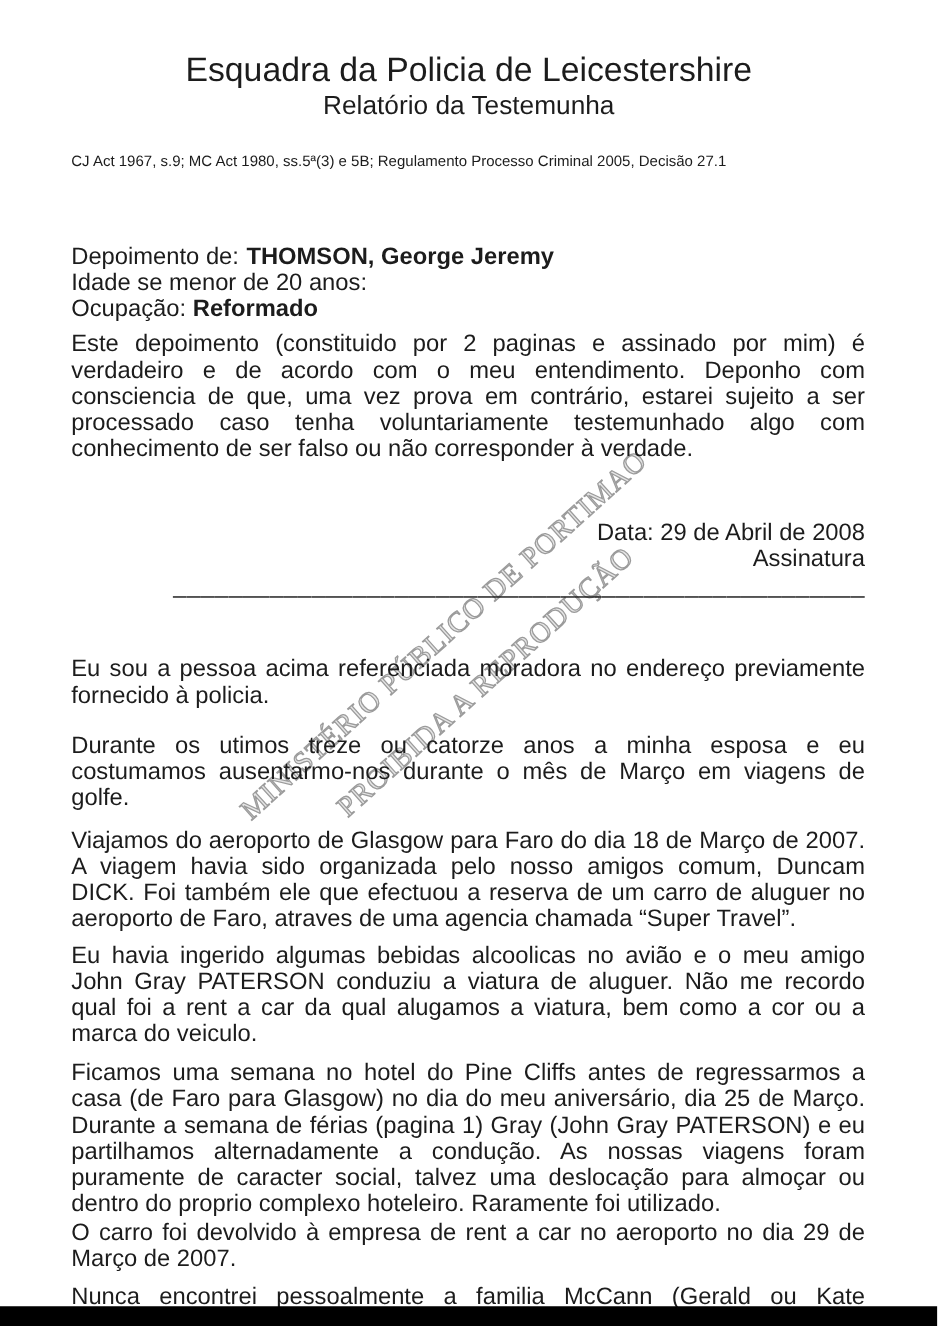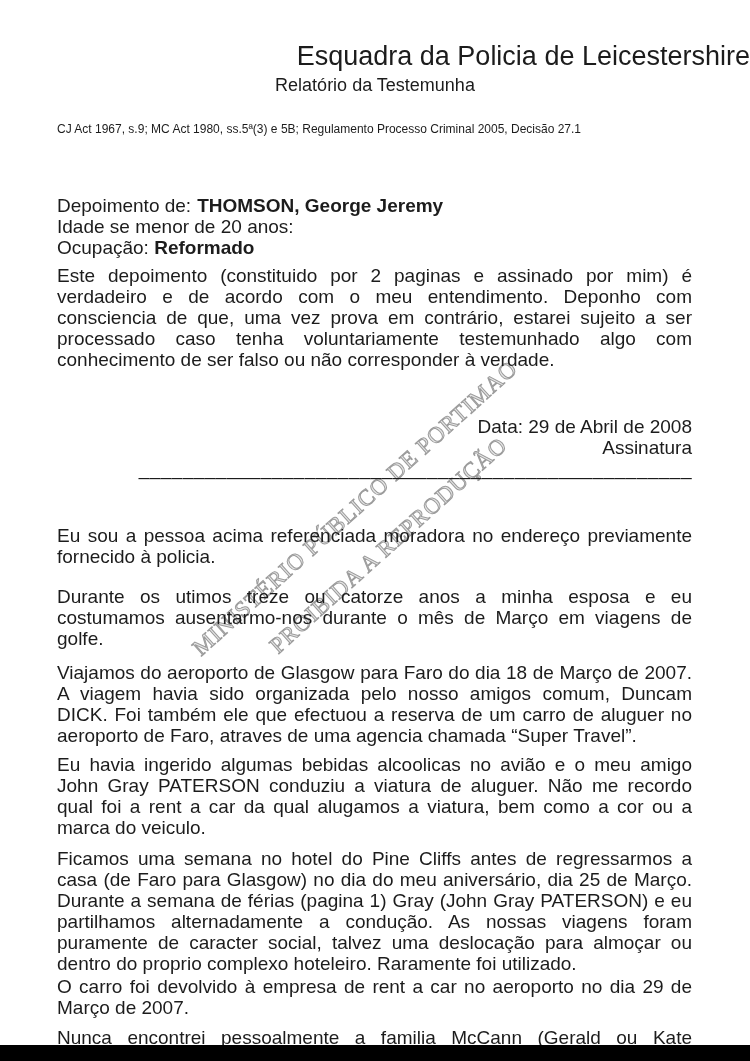--- a/index.html
+++ b/index.html
@@ -8,22 +8,22 @@
     width: 750px;
     height: 1061px;
     background: #ffffff;
     font-family: "Liberation Sans", sans-serif;
     color: #1c1c1c;
     overflow: hidden;
   }
   .content { position: relative; z-index: 1; }
 
   .header { text-align: center; padding-top: 41px; }
-  .title { font-size: 27px; line-height: 31px; font-weight: 400; letter-spacing: 0; text-align: right; }
-  .subtitle { font-size: 18px; line-height: 26px; font-weight: 400; }
+  .title { font-size: 27px; line-height: 31px; font-weight: 400; letter-spacing: 0; }
+  .subtitle { font-size: 21px; line-height: 26px; font-weight: 400; }
 
   .legal {
     font-family: Liberation Sans, sans-serif;
     font-size: 12px;
     line-height: 19px;
     margin: 22px 50px 0 57px;
   }
 
   .body-text {
     margin: 0 58px 0 57px;

